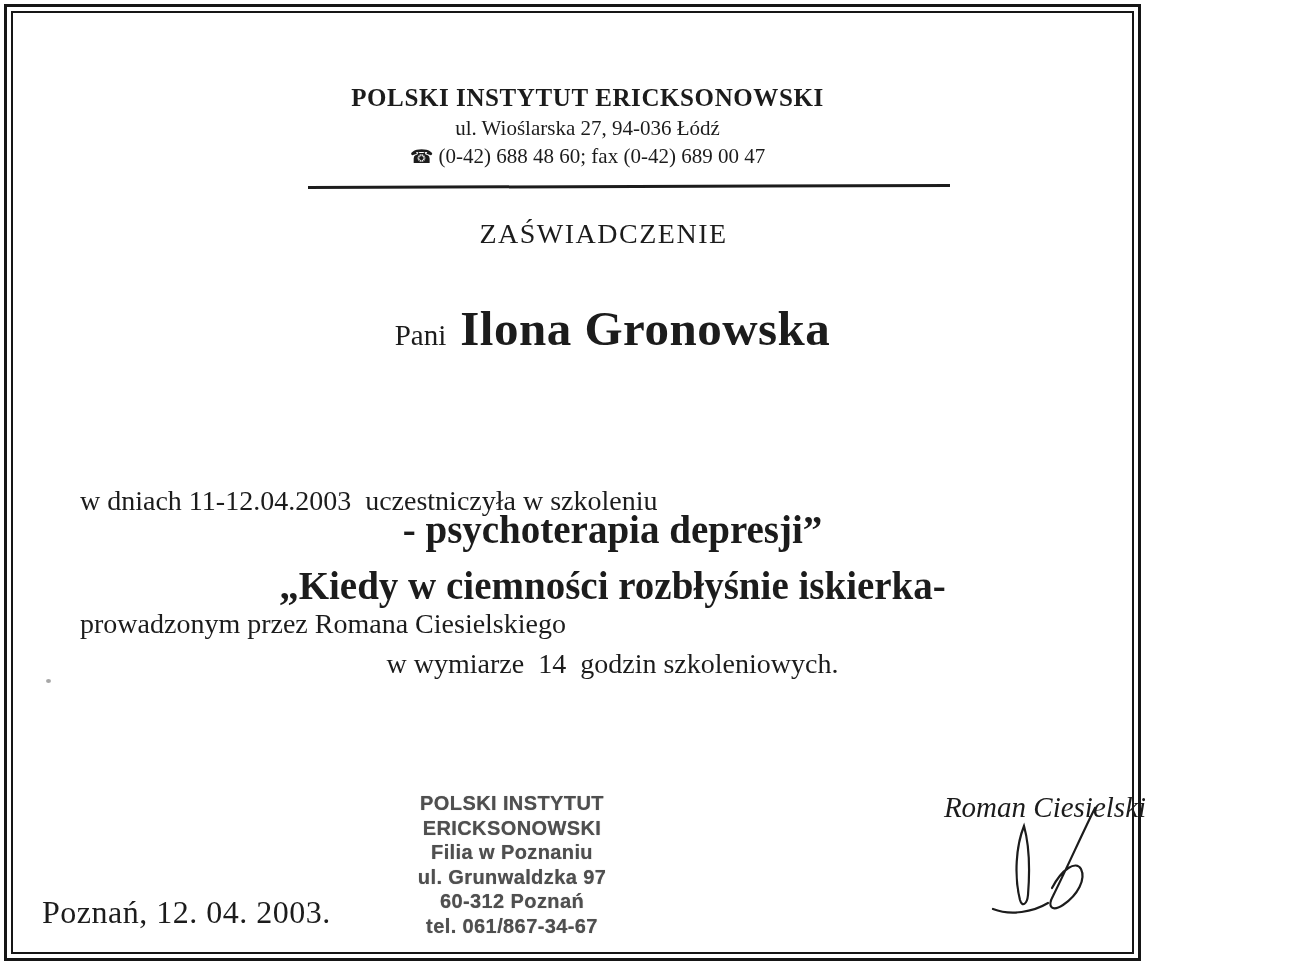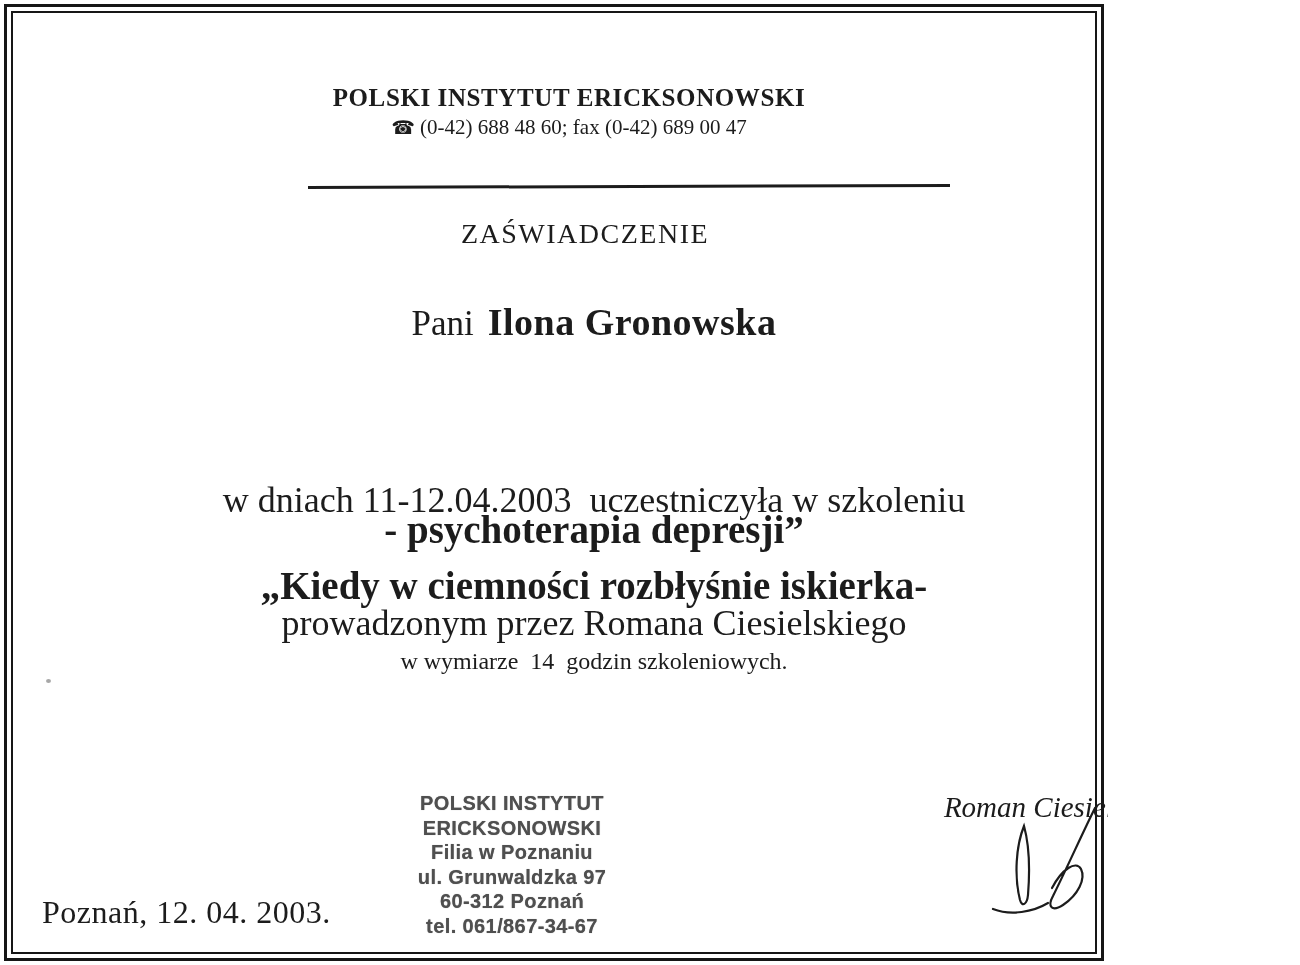--- a/index.html
+++ b/index.html
@@ -9,20 +9,21 @@
     --border:#161616;
   }
   html,body{margin:0;padding:0;background:var(--paper);}
   .page{
     position:relative;
     width:1108px;height:965px;
     background:var(--paper);
     font-family:"Liberation Serif", serif;
     color:var(--ink);
     overflow:hidden;
+    padding-left:37px;
   }
   .frame-outer{
     position:absolute;left:4px;top:4px;right:4px;bottom:4px;
     border:3px solid var(--border);
     pointer-events:none;
   }
   .frame-inner{
     position:absolute;left:11px;top:11px;right:11px;bottom:11px;
     border:2px solid var(--border);
     pointer-events:none;
@@ -46,36 +47,36 @@
     transform:rotate(-0.18deg);
   }
   .doc-title{
     position:absolute;top:218px;left:80px;right:18px;
     text-align:center;font-size:28px;letter-spacing:1.5px;
   }
   .recipient{
     position:absolute;top:300px;left:80px;right:0;
     text-align:center;
   }
-  .salutation{font-size:35px;}
+  .salutation{font-size:29px;}
   .recipient-name{
-    font-size:38px;font-weight:bold;margin-left:14px;letter-spacing:0.5px;
+    font-size:49px;font-weight:bold;margin-left:14px;letter-spacing:0.5px;
   }
   .body-text{
     position:absolute;top:398px;left:80px;right:0;
-    text-align:center;font-size:36px;line-height:41px;
+    font-size:28px;line-height:41px;
     white-space:pre-wrap;
   }
   .course-title{
     position:absolute;top:502px;left:80px;right:0;
     text-align:center;font-size:39px;font-weight:bold;line-height:56px;
   }
   .duration{
     position:absolute;top:648px;left:80px;right:0;
-    text-align:center;font-size:24px;white-space:pre-wrap;
+    text-align:center;font-size:28px;white-space:pre-wrap;
   }
   .stamp{
     position:absolute;top:791px;left:338px;width:348px;
     text-align:center;
     font-family:"Liberation Sans", sans-serif;
     font-weight:bold;font-size:20px;line-height:24.5px;
     color:var(--stamp-ink);
     letter-spacing:0.4px;
     text-shadow:0 0 0.7px rgba(90,90,90,0.8);
   }
@@ -95,20 +96,21 @@
 </style>
 </head>
 <body>
 
 <div class="page">
   <div class="frame-outer"></div>
   <div class="frame-inner"></div>
 
   <div class="header">
     <div class="institute">POLSKI INSTYTUT ERICKSONOWSKI</div>
+    <div class="addr">ul. Wioślarska 27, 94-036 Łódź</div>
     <div class="phone">
       <span class="phone-icon">☎</span><span>(0-42) 688 48 60; fax (0-42) 689 00 47</span>
     </div>
   </div>
 
   <div class="divider"></div>
 
   <div class="doc-title">ZAŚWIADCZENIE</div>
 
   <div class="recipient">

